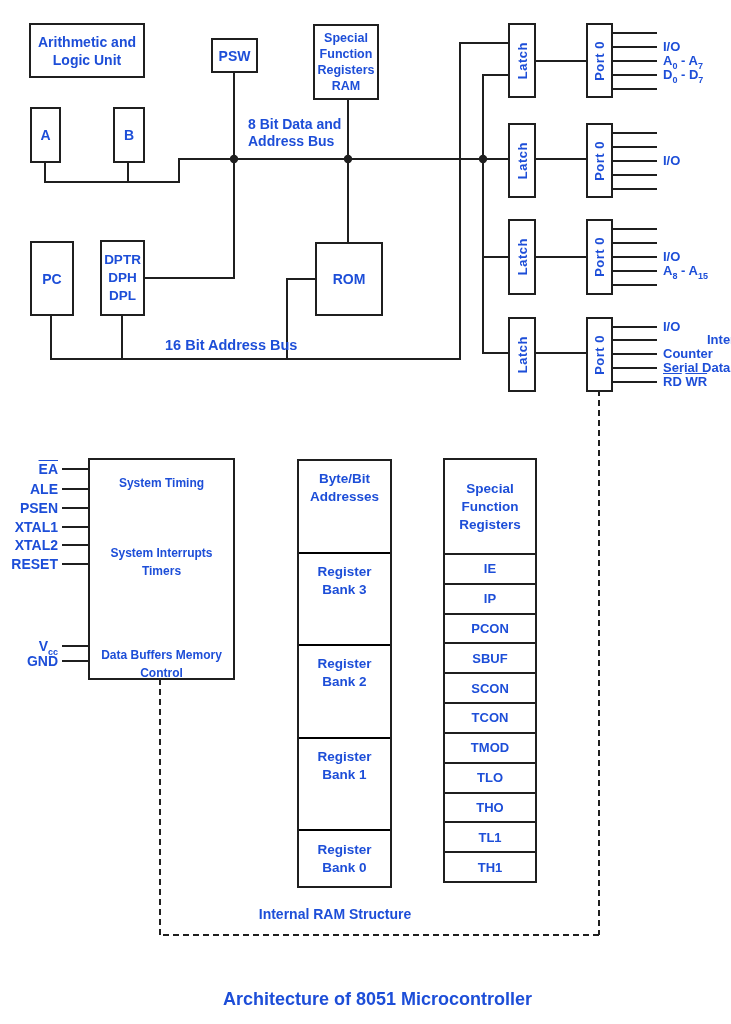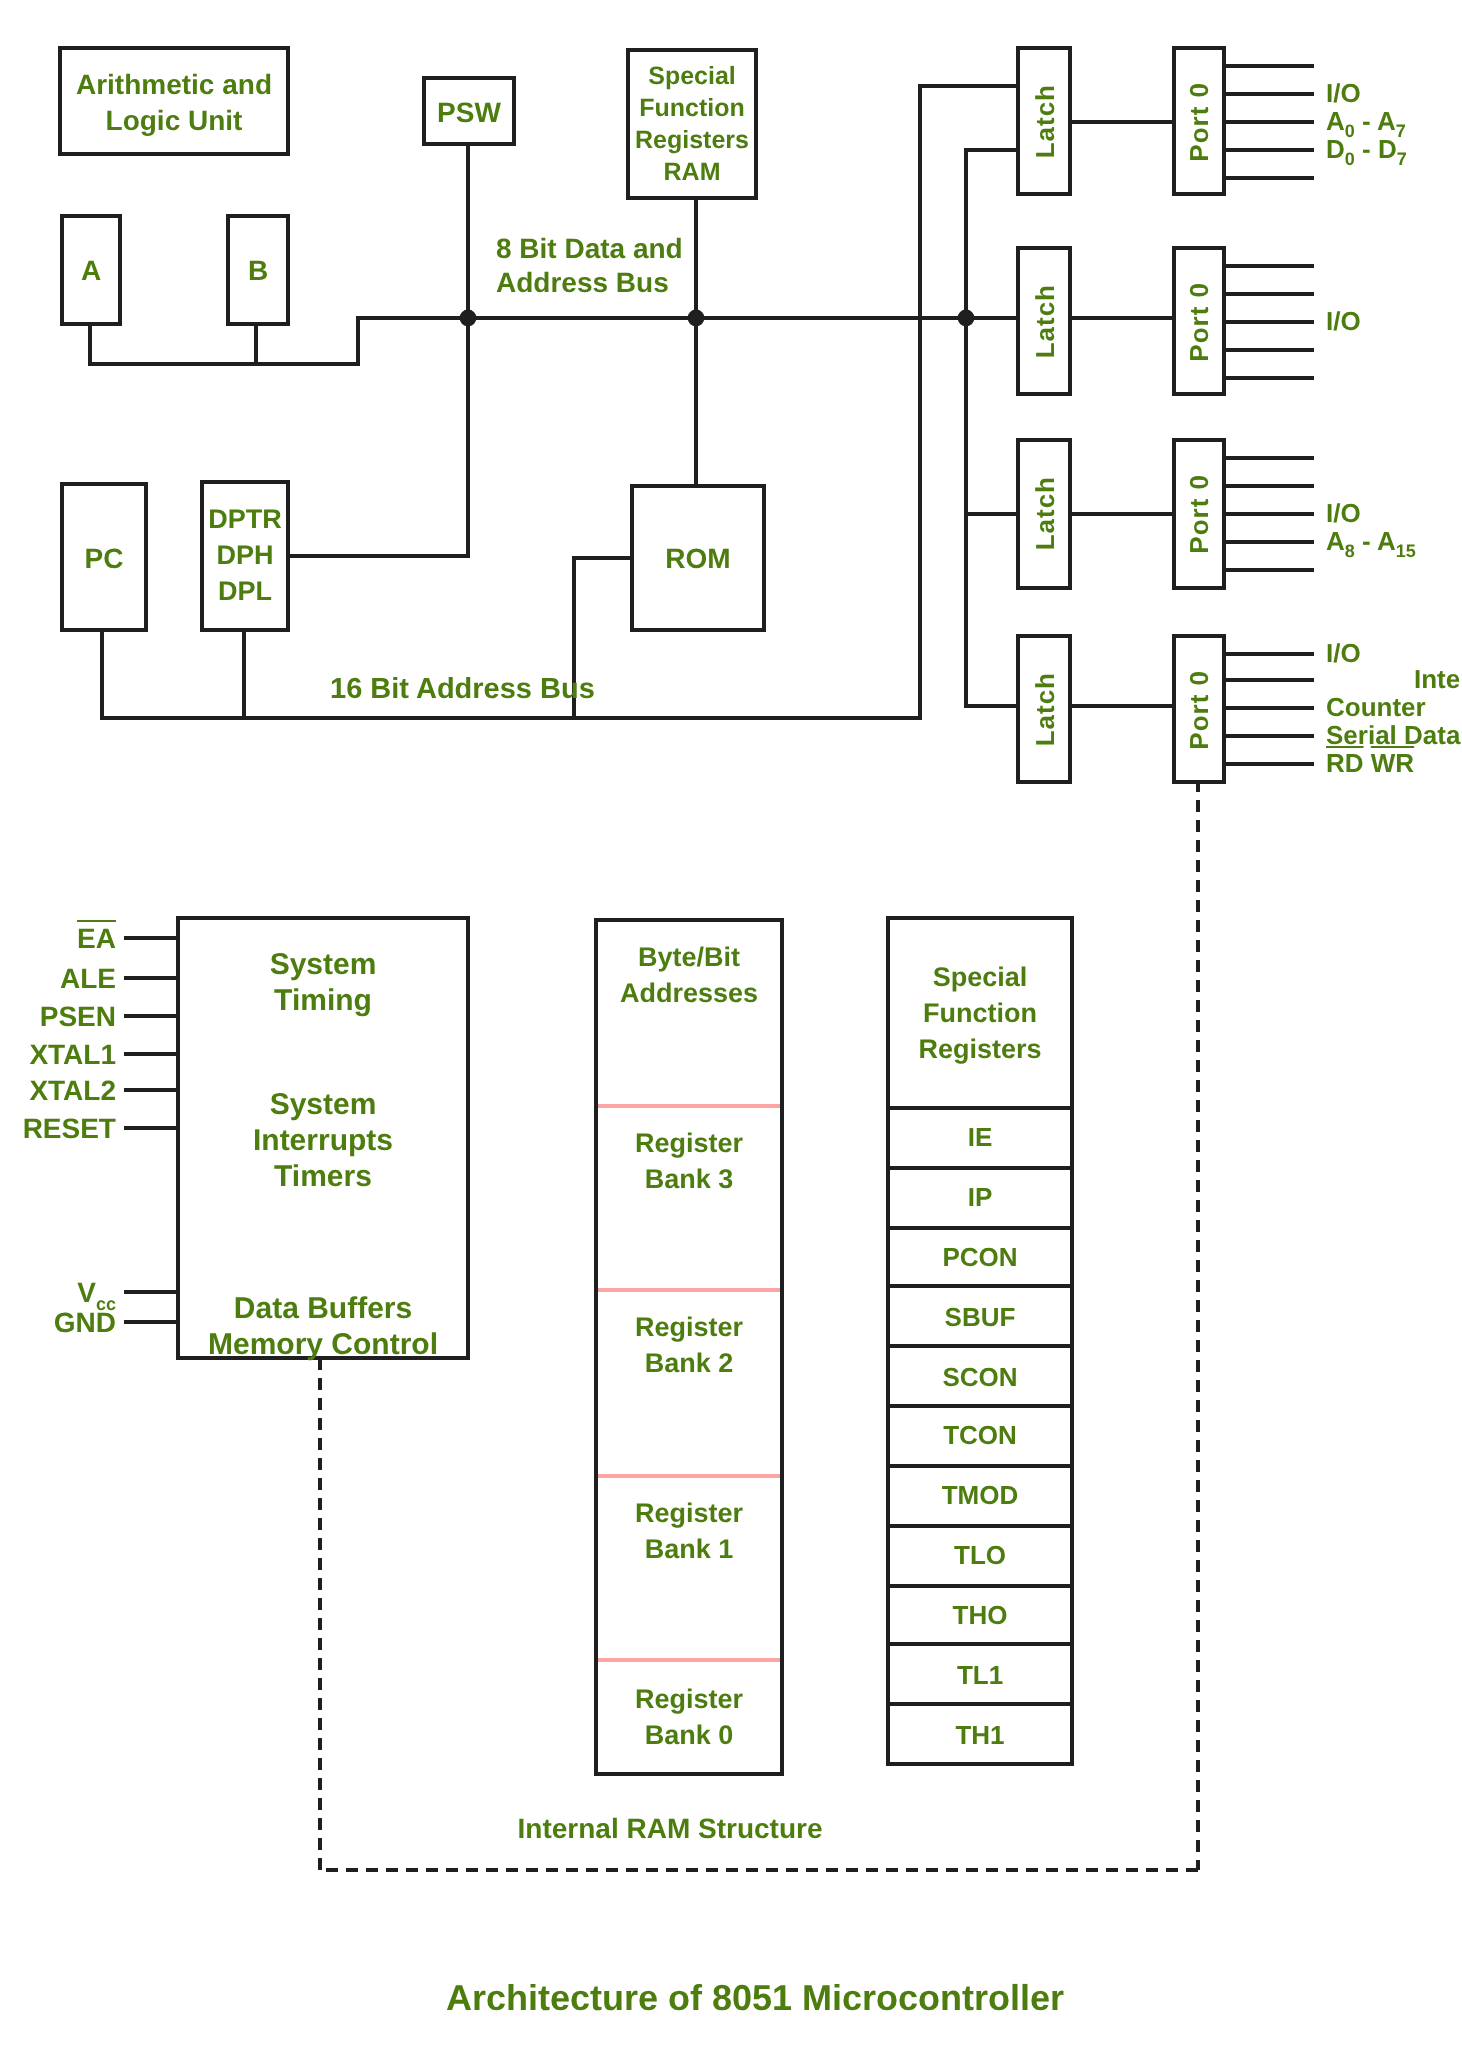--- a/index.html
+++ b/index.html
@@ -1,35 +1,35 @@
 <!DOCTYPE html>
 <html><head>
 <meta charset="utf-8">
 <style>
   html,body{margin:0;padding:0;background:#ffffff;}
   #canvas{position:relative;width:731px;height:1024px;background:#ffffff;overflow:hidden;
-          font-family:"Liberation Sans","DejaVu Sans",sans-serif;color:#4d7c0f;font-weight:bold;}
+          font-family:"Liberation Sans","DejaVu Sans",sans-serif;color:#1d4ed8;font-weight:bold;}
   #wires{position:absolute;left:0;top:0;z-index:0;}
   .box{position:absolute;box-sizing:border-box;border:2px solid #1f1f1f;background:#ffffff;
        display:flex;align-items:center;justify-content:center;text-align:center;z-index:1;}
   .vtext{writing-mode:vertical-rl;transform:rotate(180deg);letter-spacing:.5px;font-size:13px;}
   .lbl{position:absolute;z-index:2;white-space:nowrap;}
   .ov{text-decoration:overline;}
   .pin{left:0;width:58px;text-align:right;font-size:14px;line-height:20px;height:20px;}
   .psig{left:663px;font-size:13px;line-height:18px;height:18px;}
   sub{font-size:9px;line-height:1;}
   .col{position:absolute;box-sizing:border-box;border:2px solid #1f1f1f;background:#fff;
        display:flex;flex-direction:column;z-index:1;text-align:center;}
-  .cell{flex:1;display:flex;align-items:center;justify-content:center;border-top:2px solid #fca5a5;
+  .cell{flex:1;display:flex;align-items:center;justify-content:center;border-top:2px solid #000000;
         font-size:13.5px;line-height:18px;}
   .cell:first-child{border-top:none;}
   .srow{flex:1;display:flex;align-items:center;justify-content:center;border-top:2px solid #1f1f1f;
         font-size:13px;}
   .shead{height:93px;display:flex;align-items:center;justify-content:center;font-size:13.5px;line-height:18px;}
-  .sysblock{position:absolute;left:0;right:0;margin:0 auto;text-align:center;font-size:15px;line-height:18px;}
+  .sysblock{position:absolute;left:0;right:0;margin:0 auto;text-align:center;font-size:12px;line-height:18px;}
 </style>
 </head>
 <body>
 
 <div id="canvas">
 
   <svg id="wires" width="731" height="1024" viewBox="0 0 731 1024">
     <g stroke="#1f1f1f" stroke-width="2" fill="none" shape-rendering="crispEdges">
 
       <line x1="45" y1="161" x2="45" y2="183"></line>

